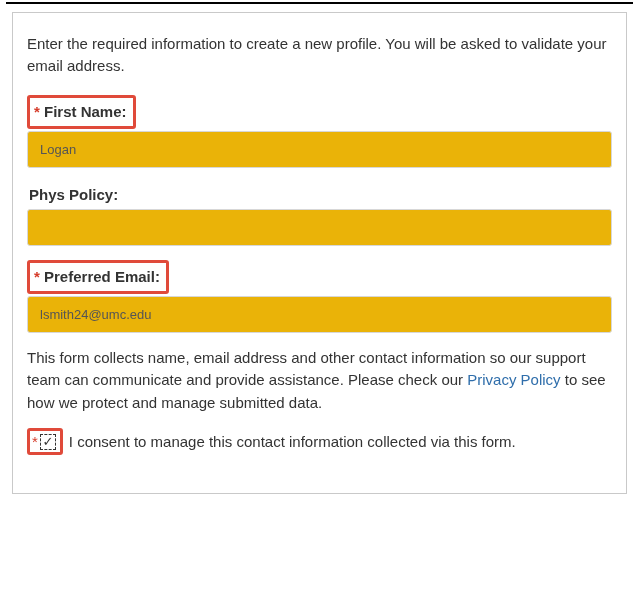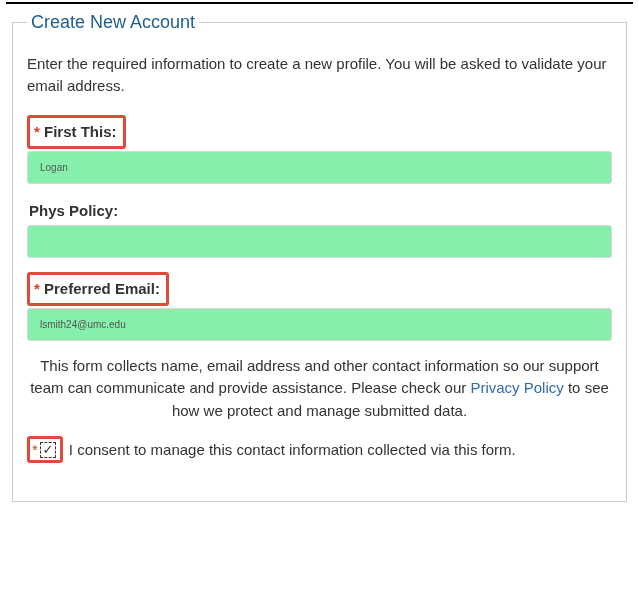--- a/index.html
+++ b/index.html
@@ -43,31 +43,30 @@
     border-radius: 3px;
     padding: 1px 4px 1px 2px;
     display: inline-block;
     line-height: 1.2;
   }
   .text-input {
     width: 100%;
     border: 1px solid #d7d7d7;
     border-radius: 3px;
     padding: 10px 12px;
-    font-size: 10px;
+    font-size: 13px;
     font-family: inherit;
     color: #555;
-    background: #86efac;
+    background: #eab308;
     margin-top: 2px;
     margin-bottom: 8px;
   }
   .privacy {
     line-height: 1.5;
     margin: 6px 0 14px 0;
-    text-align: center;
   }
   .link { color: #2f6eab; text-decoration: none; }
   .consent-row {
     display: flex;
     align-items: center;
     gap: 6px;
     margin-bottom: 18px;
   }
   .cb-hl {
     border: 3px solid #e04a3a;
@@ -89,30 +88,29 @@
     cursor: pointer;
     background: #fff;
   }
 </style>
 </head>
 <body>
 
 <div class="top-rule"></div>
 
 <fieldset class="panel">
-  <legend class="panel-legend">Create New Account</legend>
 
   <div class="intro">Enter the required information to create a new profile. You will be asked to validate your email address.</div>
 
 
   <div class="field-block">
     <span class="hl">
       <span class="label-row">
         <span class="ast">*</span>
-        <span>First This:</span>
+        <span>First Name:</span>
       </span>
     </span>
     <input type="text" class="text-input" value="Logan" style="">
   </div>
 
 
   <div class="field-block">
     <span class="label-row">Phys Policy:</span>
     <input type="text" class="text-input" value="" style="">
   </div>

